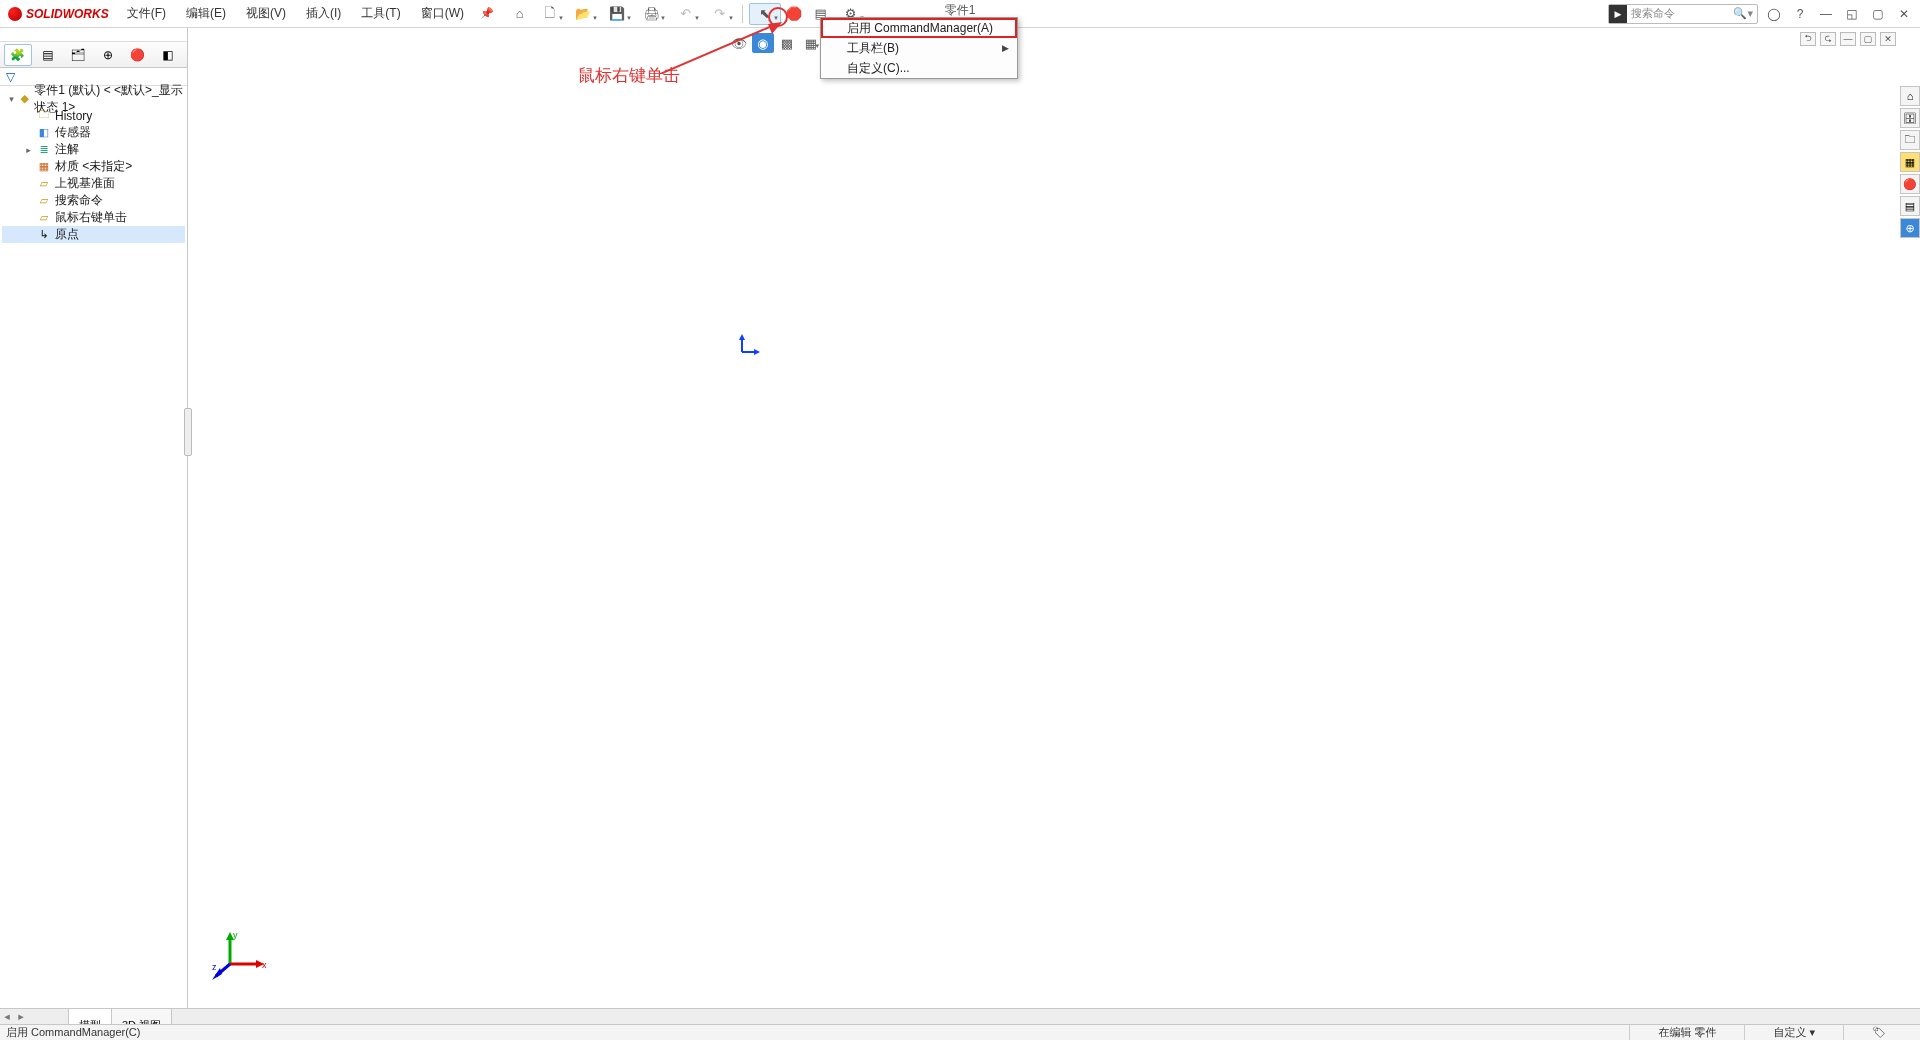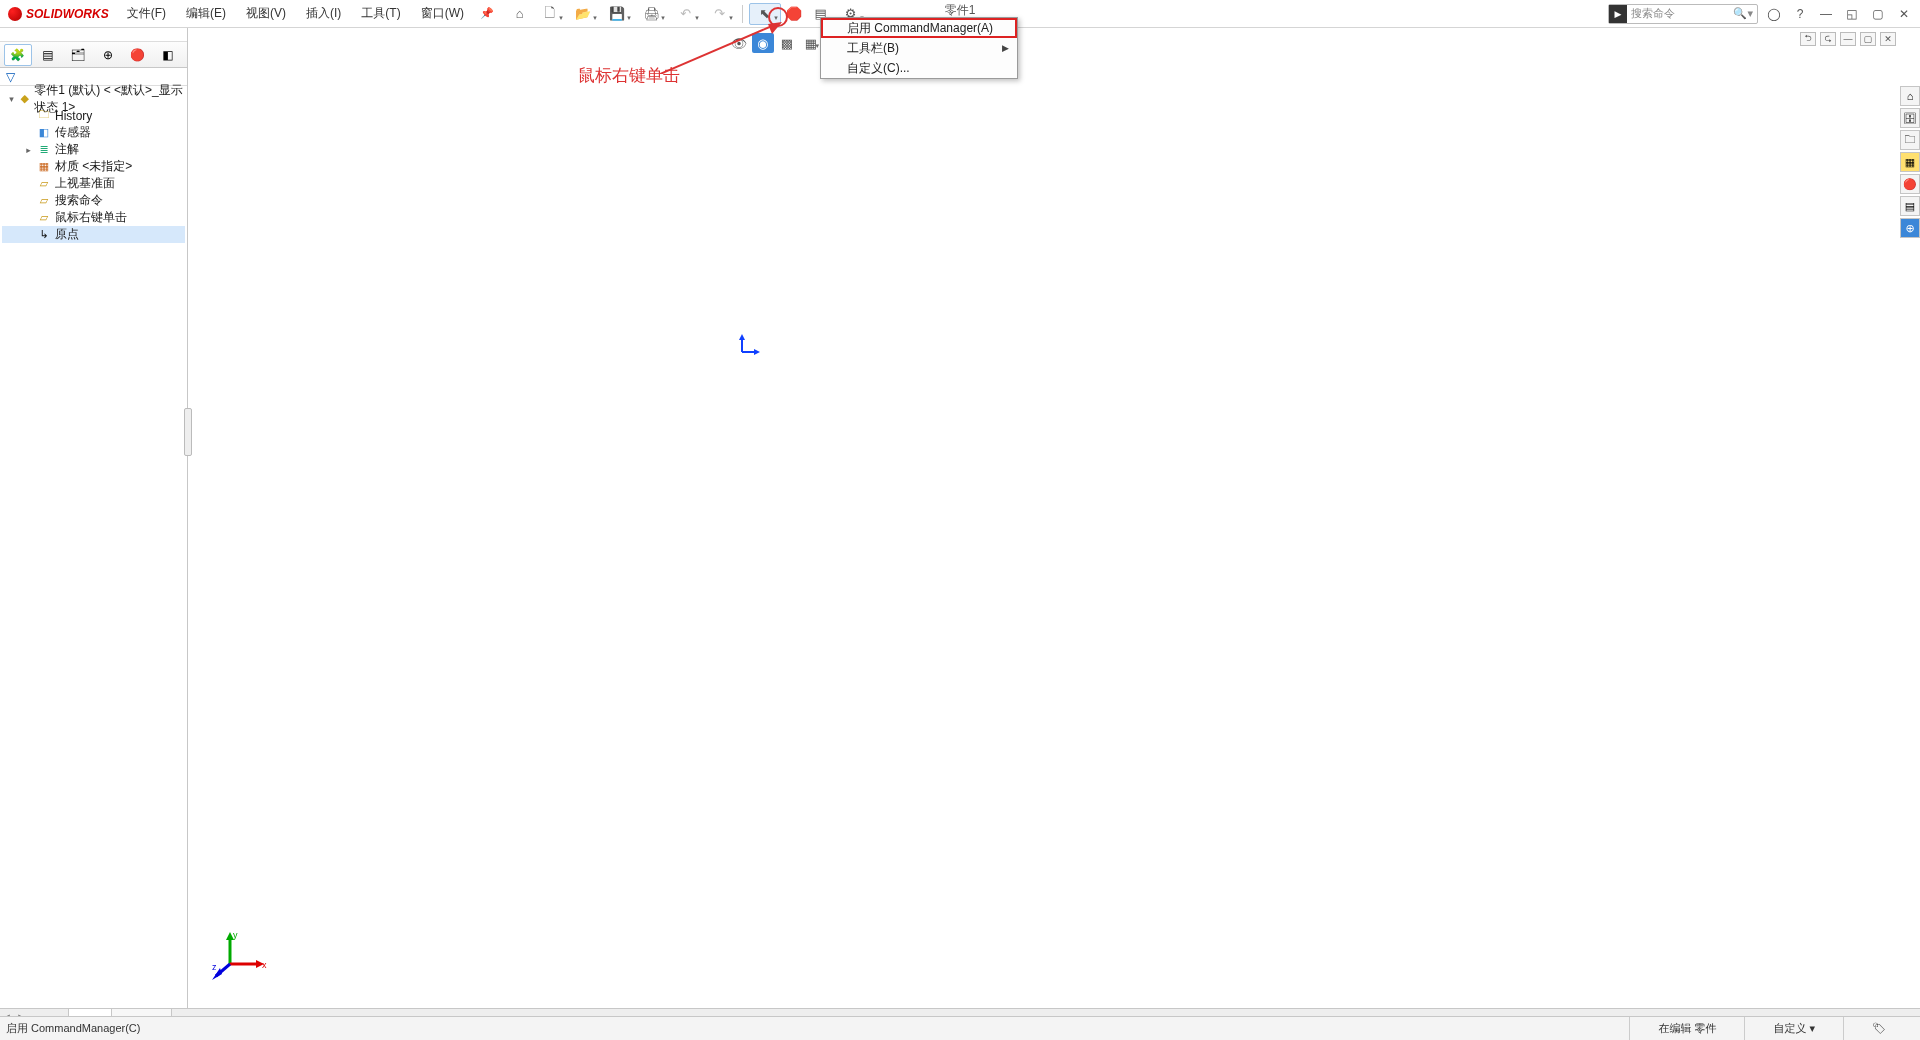--- a/index.html
+++ b/index.html
@@ -134,21 +134,21 @@
   position: absolute; left: 0; right: 0; bottom: 16px; height: 16px;
   background: #eee; border-top: 1px solid #c7c7c7; display: flex; align-items: center;
   font-size: 11px;
 }
 .bottom-tabs .scroll { width: 14px; text-align: center; color: #777; }
 .bottom-tabs .btab { padding: 8px 10px; height: 16px; line-height: 16px; background: #f7f7f7; border: 1px solid #c7c7c7; border-bottom: none; margin-right: -1px; }
 .bottom-tabs .btab.active { background: #fff; }
 
 
 .statusbar {
-  position: absolute; left: 0; right: 0; bottom: 0; height: 24px;
+  position: absolute; left: 0; right: 0; bottom: 0; height: 16px;
   background: #f4f4f4; border-top: 1px solid #c7c7c7; display: flex; align-items: center;
   font-size: 11px; color: #333; padding: 0 6px;
 }
 .statusbar .spacer { flex: 1; }
 .statusbar .seg { padding: 0 28px; border-left: 1px solid #ccc; height: 100%; display: flex; align-items: center; }
 </style>
 </head>
 <body>
 
 <div class="menubar">

